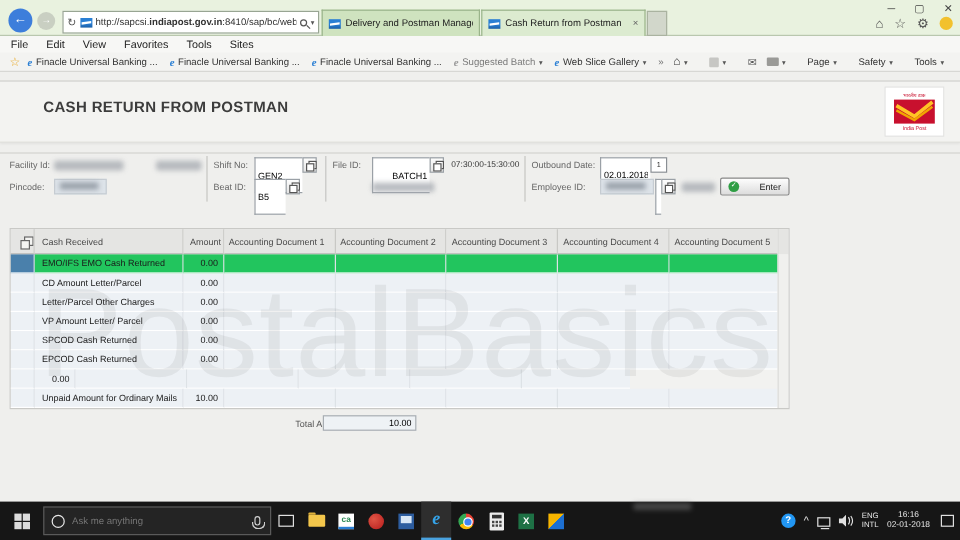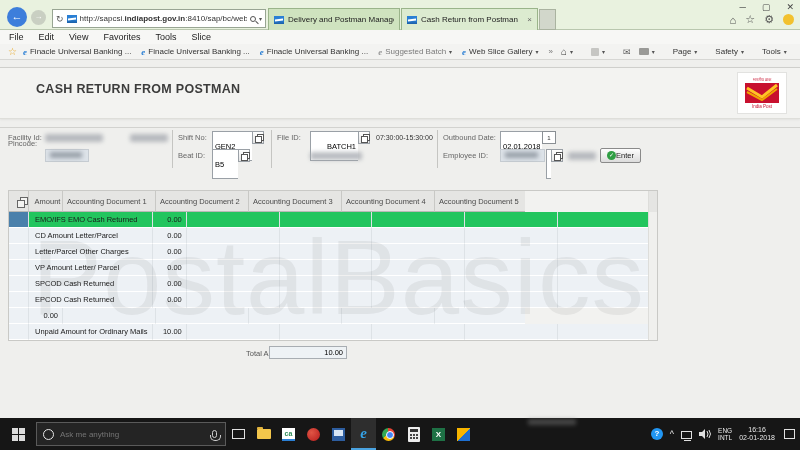--- a/index.html
+++ b/index.html
@@ -45,21 +45,21 @@
   .vdiv{position:absolute;top:70px;width:1px;height:38px;background:#c5c5c2}
   .field{position:absolute;display:flex;height:13px}
   .field input{height:30px;border:1px solid #9aa0a6;border-right:none;font-size:7.5px;font-family:"Liberation Sans",sans-serif;padding:0 2px;color:#000;min-width:0}
   .vh{width:12px;height:13px;border:1px solid #9aa0a6;background:linear-gradient(#fdfdfd,#e4e4e4);position:relative}
   .vh::before{content:"";position:absolute;left:4px;top:2px;width:5px;height:5px;border:1px solid #555;background:#fff}
   .vh::after{content:"";position:absolute;left:2px;top:4px;width:5px;height:5px;border:1px solid #555;background:#fff}
   .cal{width:14px;height:13px;border:1px solid #8a8f94;background:#fff;font-size:6px;color:#333;text-align:center;line-height:12px}
   .blurbar{position:absolute;background:#a9adb3;filter:blur(2px);border-radius:2px;opacity:.8}
   .blurbox{position:absolute;background:#dde3e9;border:1px solid #c6ccd2}
   .blurbox i{position:absolute;left:4px;top:2px;right:6px;bottom:3px;background:#99a1aa;filter:blur(2px)}
-  .enterbtn{position:absolute;display:flex;align-items:center;gap:0;height:15px;padding:0 6px;border:1px solid #8a8a8a;background:linear-gradient(#fdfdfd,#dcdcdc);font-size:7.5px;color:#222;border-radius:2px}
+  .enterbtn{position:absolute;display:flex;align-items:center;gap:17px;height:15px;padding:0 6px;border:1px solid #8a8a8a;background:linear-gradient(#fdfdfd,#dcdcdc);font-size:7.5px;color:#222;border-radius:2px}
   .gcheck{width:9px;height:9px;border-radius:50%;background:#2f9e44;color:#fff;font-size:6px;text-align:center;line-height:9px}
   
   .tableframe{position:absolute;left:8px;top:130px;width:650px;background:#f2f2f0;border:1px solid #c9c9c6;z-index:1}
   .thead,.trow{display:flex}
   .hc{height:21px;background:#e5e5e3;border-right:1px solid #c8c8c5;border-bottom:1px solid #b9b9b6;font-size:7.5px;color:#4a4a4a;line-height:21px;padding-left:4px;white-space:nowrap;overflow:hidden}
   .trow .c{height:16px;border-right:1px solid #dde2e6;border-bottom:1px solid #fff;font-size:7.5px;color:#1a1a1a;line-height:15px;white-space:nowrap;overflow:hidden}
   .c0{width:20px}.c1{width:124px;padding-left:6px}.c2{width:34px;text-align:right;padding-right:4px}
   .c3,.c4,.c5,.c6{width:93px}.c7{width:90px;border-right:none!important}
   .hc.c2{text-align:center;padding-right:0}
   .trow .c0{background:#e7ebee}
@@ -151,21 +151,21 @@
     </div>
     <div class="tabstub"></div>
   </div>
 
   <div class="menubar">
     <span>File</span>
     <span>Edit</span>
     <span>View</span>
     <span>Favorites</span>
     <span>Tools</span>
-    <span>Slice</span>
+    <span>Sites</span>
   </div>
 
   <div class="favbar">
     <span class="star">☆</span>
     <span class="favitem">
         <span class="ieico">e</span>
         <span>Finacle Universal Banking ...</span>
       </span>
     <span class="favitem">
         <span class="ieico">e</span>
@@ -247,21 +247,21 @@
       <span class="vh"></span>
     </div>
     <span class="ftext" style="left:376px;top:74px">07:30:00-15:30:00</span>
     <div class="vdiv" style="left:437px"></div>
     <span class="flabel" style="left:443px;top:73px">Outbound Date:</span>
     <div class="field" style="left:500px;top:71px">
       <input style="width: 42px;" value="02.01.2018">
       <span class="cal">1</span>
     </div>
 
-    <span class="flabel" style="left:8px;top:79px">Pincode:</span>
+    <span class="flabel" style="left:8px;top:91px">Pincode:</span>
     <div class="blurbox" style="left:45px;top:89px;width:44px;height:13px">
         <i></i>
       </div>
     <span class="flabel" style="left:178px;top:91px">Beat ID:</span>
     <div class="field" style="left:212px;top:89px">
       <input style="width: 26px;" value="B5">
       <span class="vh"></span>
     </div>
     <div class="blurbar" style="left:310px;top:92px;width:52px;height:8px"></div>
     <span class="flabel" style="left:443px;top:91px">Employee ID:</span>
@@ -274,20 +274,21 @@
     </div>
     <div class="blurbar" style="left:568px;top:92px;width:28px;height:8px"></div>
     <div class="enterbtn" style="left:600px;top:88px">
       <span class="gcheck">✓</span>
       <span>Enter</span>
     </div>
 
     <div class="tableframe">
       <div class="thead" style="position:relative;padding-right:9px">
         <div class="hc c0"><span class="selall"></span></div>
+        <div class="hc c1">Cash Received</div>
         <div class="hc c2">Amount</div>
         <div class="hc c3">Accounting Document 1</div>
         <div class="hc c4">Accounting Document 2</div>
         <div class="hc c5">Accounting Document 3</div>
         <div class="hc c6">Accounting Document 4</div>
         <div class="hc c7">Accounting Document 5</div>
         <div class="gutter" style="background:#e5e5e3"></div>
       </div>
       <div style="position:relative;padding-right:9px">
         <div class="trow selrow">

